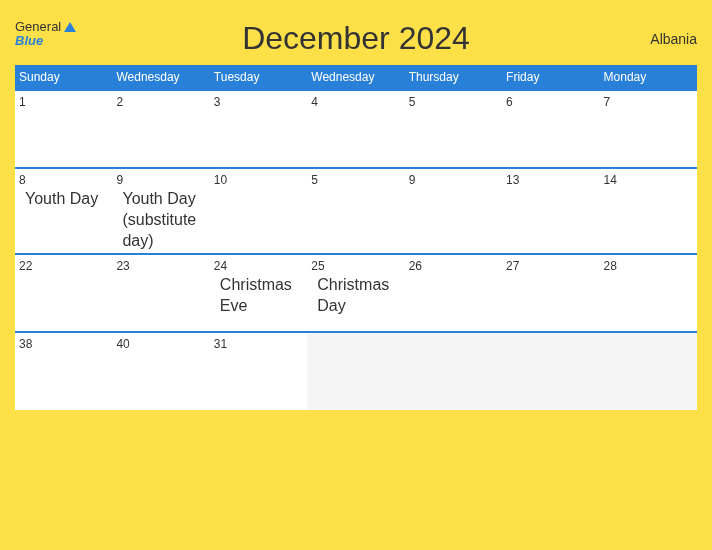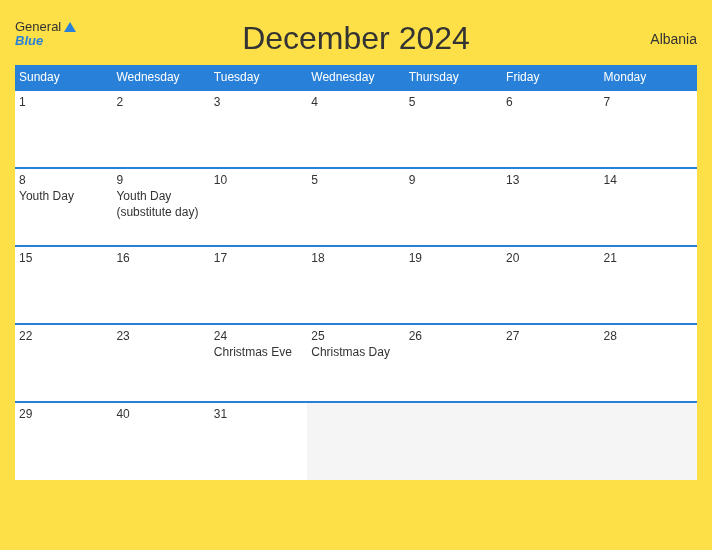--- a/index.html
+++ b/index.html
@@ -89,23 +89,24 @@
       color: #333;
       background: #fff;
     }
     .day-number {
       display: block;
       font-size: 12px;
       color: #333;
       margin-bottom: 2px;
     }
     .event {
-      font-size: 12px;
+      font-size: 16px;
       color: #333;
       line-height: 1.3;
+      margin-left: 6px;
     }
     .empty-cell {
       background: #f5f5f5;
     }
   </style>
 </head>
 <body>
 
 <div class="calendar-container">
   <div class="header">
@@ -177,43 +178,20 @@
           </td>
           <td>
             <span class="day-number">13</span>
           </td>
           <td>
             <span class="day-number">14</span>
           </td>
         </tr>
         <tr>
           <td>
-            <span class="day-number">15</span>
-          </td>
-          <td>
-            <span class="day-number">16</span>
-          </td>
-          <td>
-            <span class="day-number">17</span>
-          </td>
-          <td>
-            <span class="day-number">18</span>
-          </td>
-          <td>
-            <span class="day-number">19</span>
-          </td>
-          <td>
-            <span class="day-number">20</span>
-          </td>
-          <td>
-            <span class="day-number">21</span>
-          </td>
-        </tr>
-        <tr>
-          <td>
             <span class="day-number">22</span>
           </td>
           <td>
             <span class="day-number">23</span>
           </td>
           <td>
             <span class="day-number">24</span>
             <div class="event">Christmas Eve</div>
           </td>
           <td>
@@ -225,21 +203,21 @@
           </td>
           <td>
             <span class="day-number">27</span>
           </td>
           <td>
             <span class="day-number">28</span>
           </td>
         </tr>
         <tr>
           <td>
-            <span class="day-number">29</span>
+            <span class="day-number">38</span>
           </td>
           <td>
             <span class="day-number">40</span>
           </td>
           <td>
             <span class="day-number">31</span>
           </td>
           <td class="empty-cell"></td>
           <td class="empty-cell"></td>
           <td class="empty-cell"></td>

